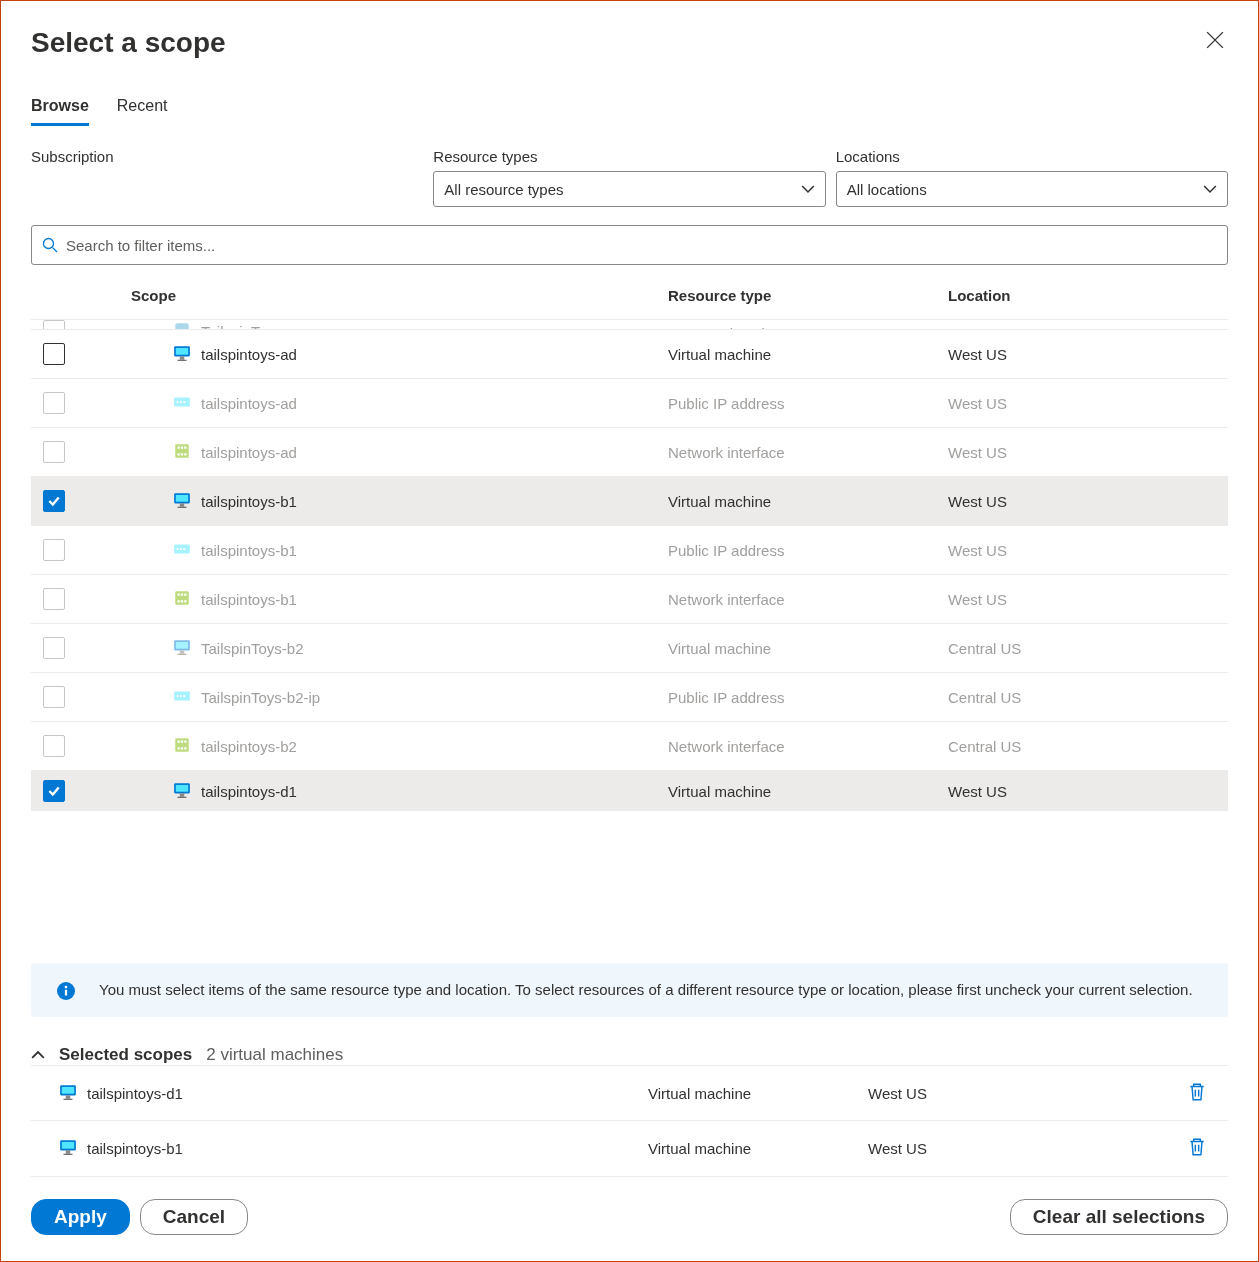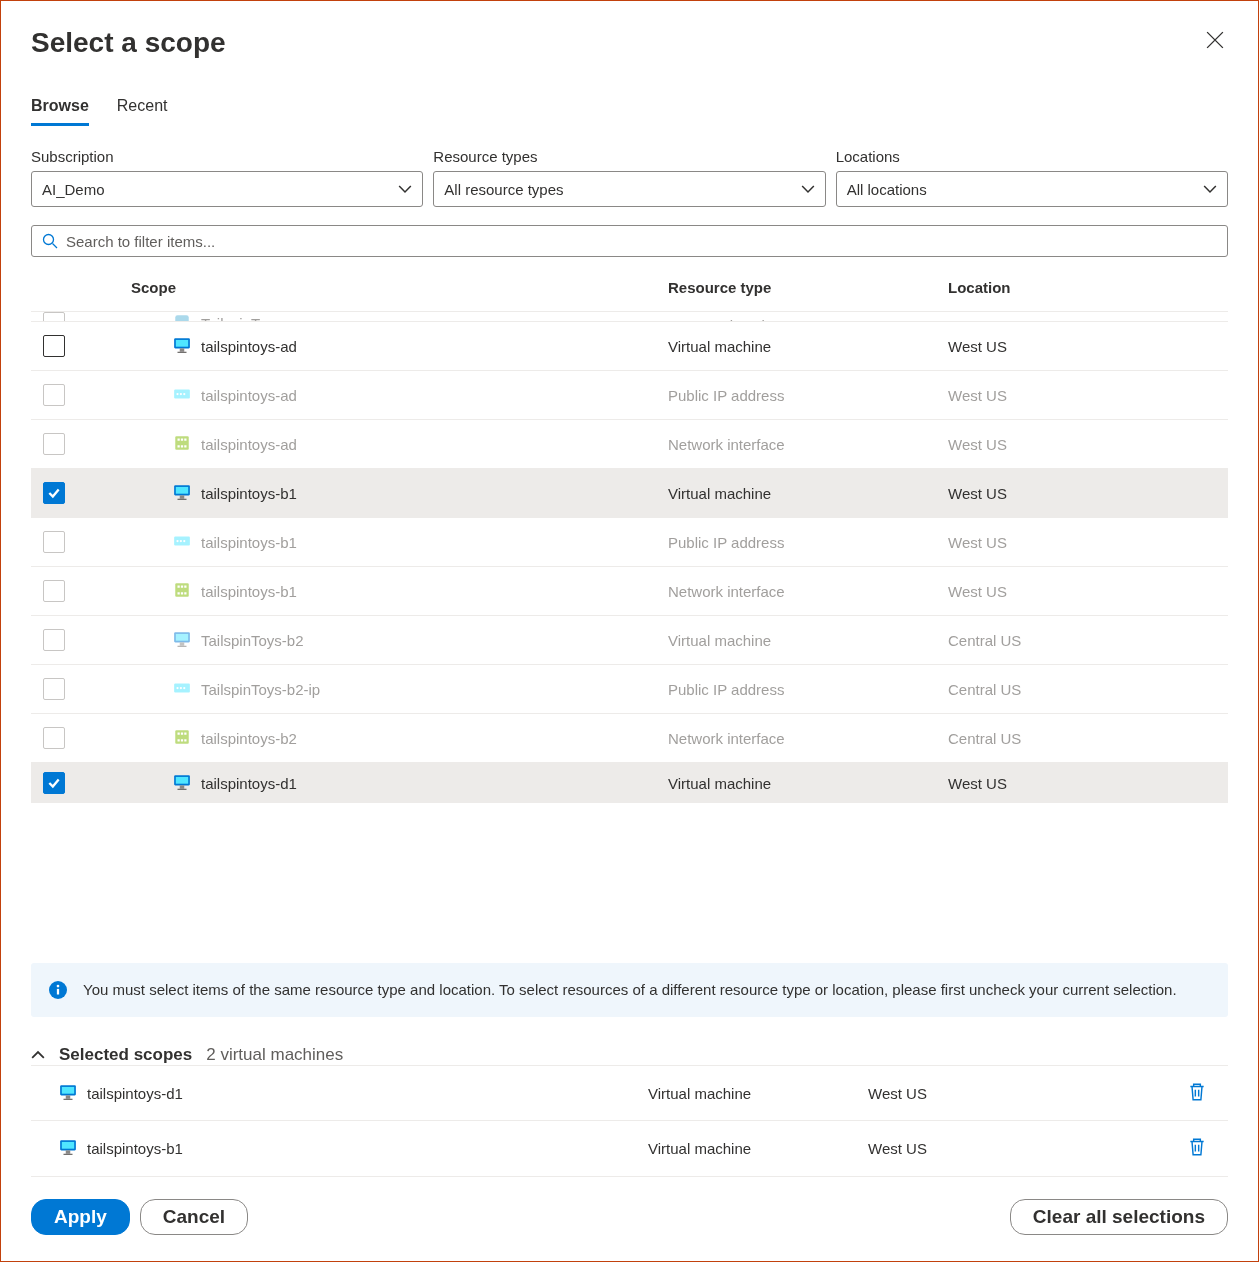--- a/index.html
+++ b/index.html
@@ -87,21 +87,21 @@
       font-size: 15px;
       color: #323130;
     }
     .chevron {
       width: 14px;
       height: 14px;
     }
     .search-box {
       border: 1px solid #8a8886;
       border-radius: 3px;
-      height: 32px;
+      height: 40px;
       display: flex;
       align-items: center;
       padding: 0 10px;
       margin-bottom: 6px;
     }
     .search-icon {
       width: 16px;
       height: 16px;
       margin-right: 8px;
       flex-shrink: 0;
@@ -185,24 +185,24 @@
       padding-left: 42px;
     }
     .res-icon {
       width: 18px;
       height: 18px;
       flex-shrink: 0;
     }
     .info-banner {
       background: #eff6fc;
       border-radius: 3px;
-      padding: 16px 18px;
-      display: flex;
-      align-items: flex-start;
-      gap: 16px;
+      padding: 16px 26px;
+      display: flex;
+      align-items: center;
+      gap: 24px;
       margin: 20px 0 28px 0;
     }
     .info-icon {
       width: 18px;
       height: 18px;
       flex-shrink: 0;
       margin-top: 2px;
     }
     .info-text {
       font-size: 15px;
@@ -314,26 +314,20 @@
   </div>
 
   <div class="tabs">
     <div class="tab active">Browse</div>
     <div class="tab">Recent</div>
   </div>
 
   <div class="filters">
     <div class="filter-group">
       <div class="filter-label">Subscription</div>
-      <div class="dropdown">
-        <span class="dropdown-text">AI_Demo</span>
-        <svg class="chevron" viewBox="0 0 12 12">
-            <path d="M1 3.5 L6 8.5 L11 3.5" stroke="#323130" stroke-width="1.3" fill="none"></path>
-          </svg>
-      </div>
     </div>
     <div class="filter-group">
       <div class="filter-label">Resource types</div>
       <div class="dropdown">
         <span class="dropdown-text">All resource types</span>
         <svg class="chevron" viewBox="0 0 12 12">
             <path d="M1 3.5 L6 8.5 L11 3.5" stroke="#323130" stroke-width="1.3" fill="none"></path>
           </svg>
       </div>
     </div>

